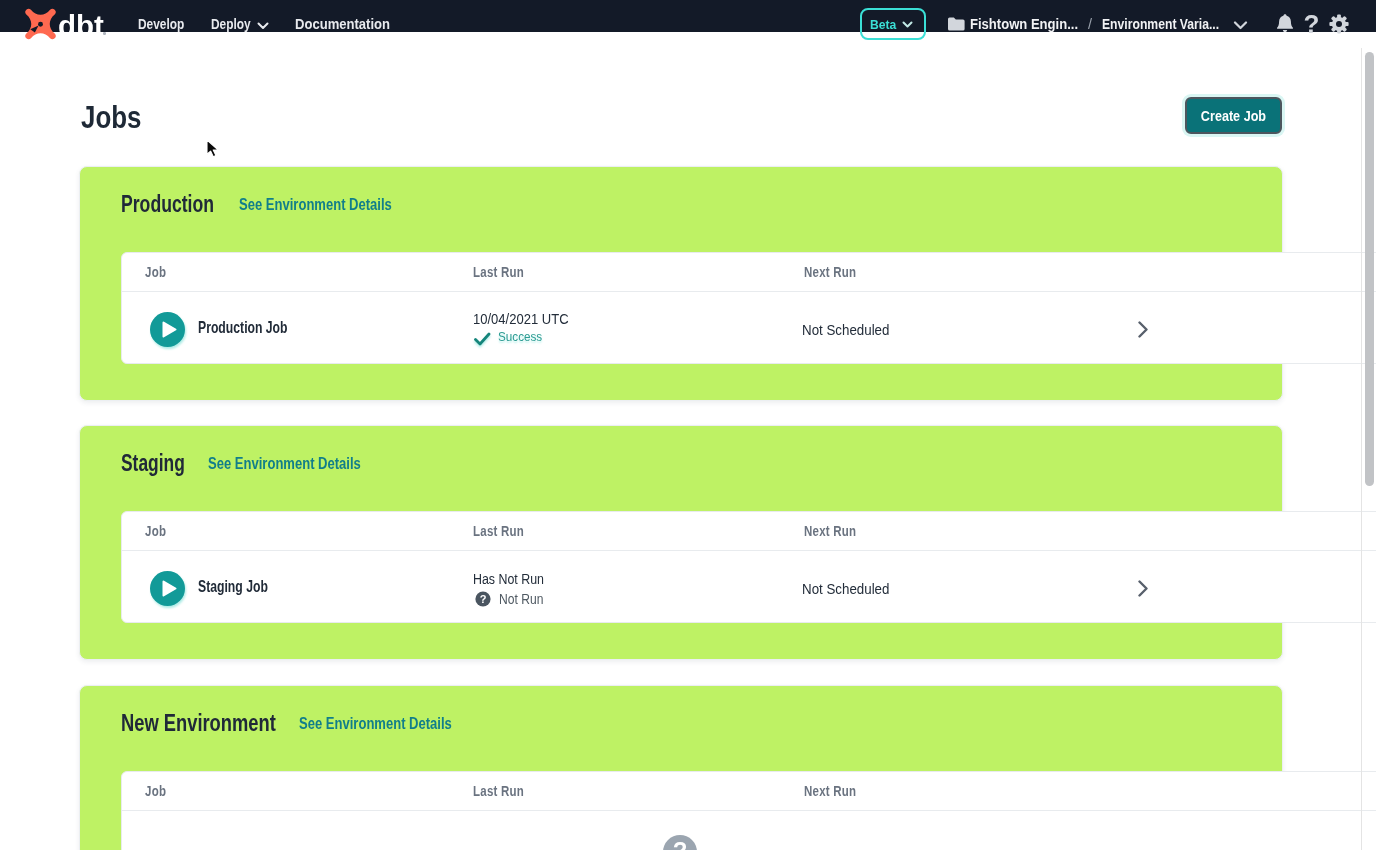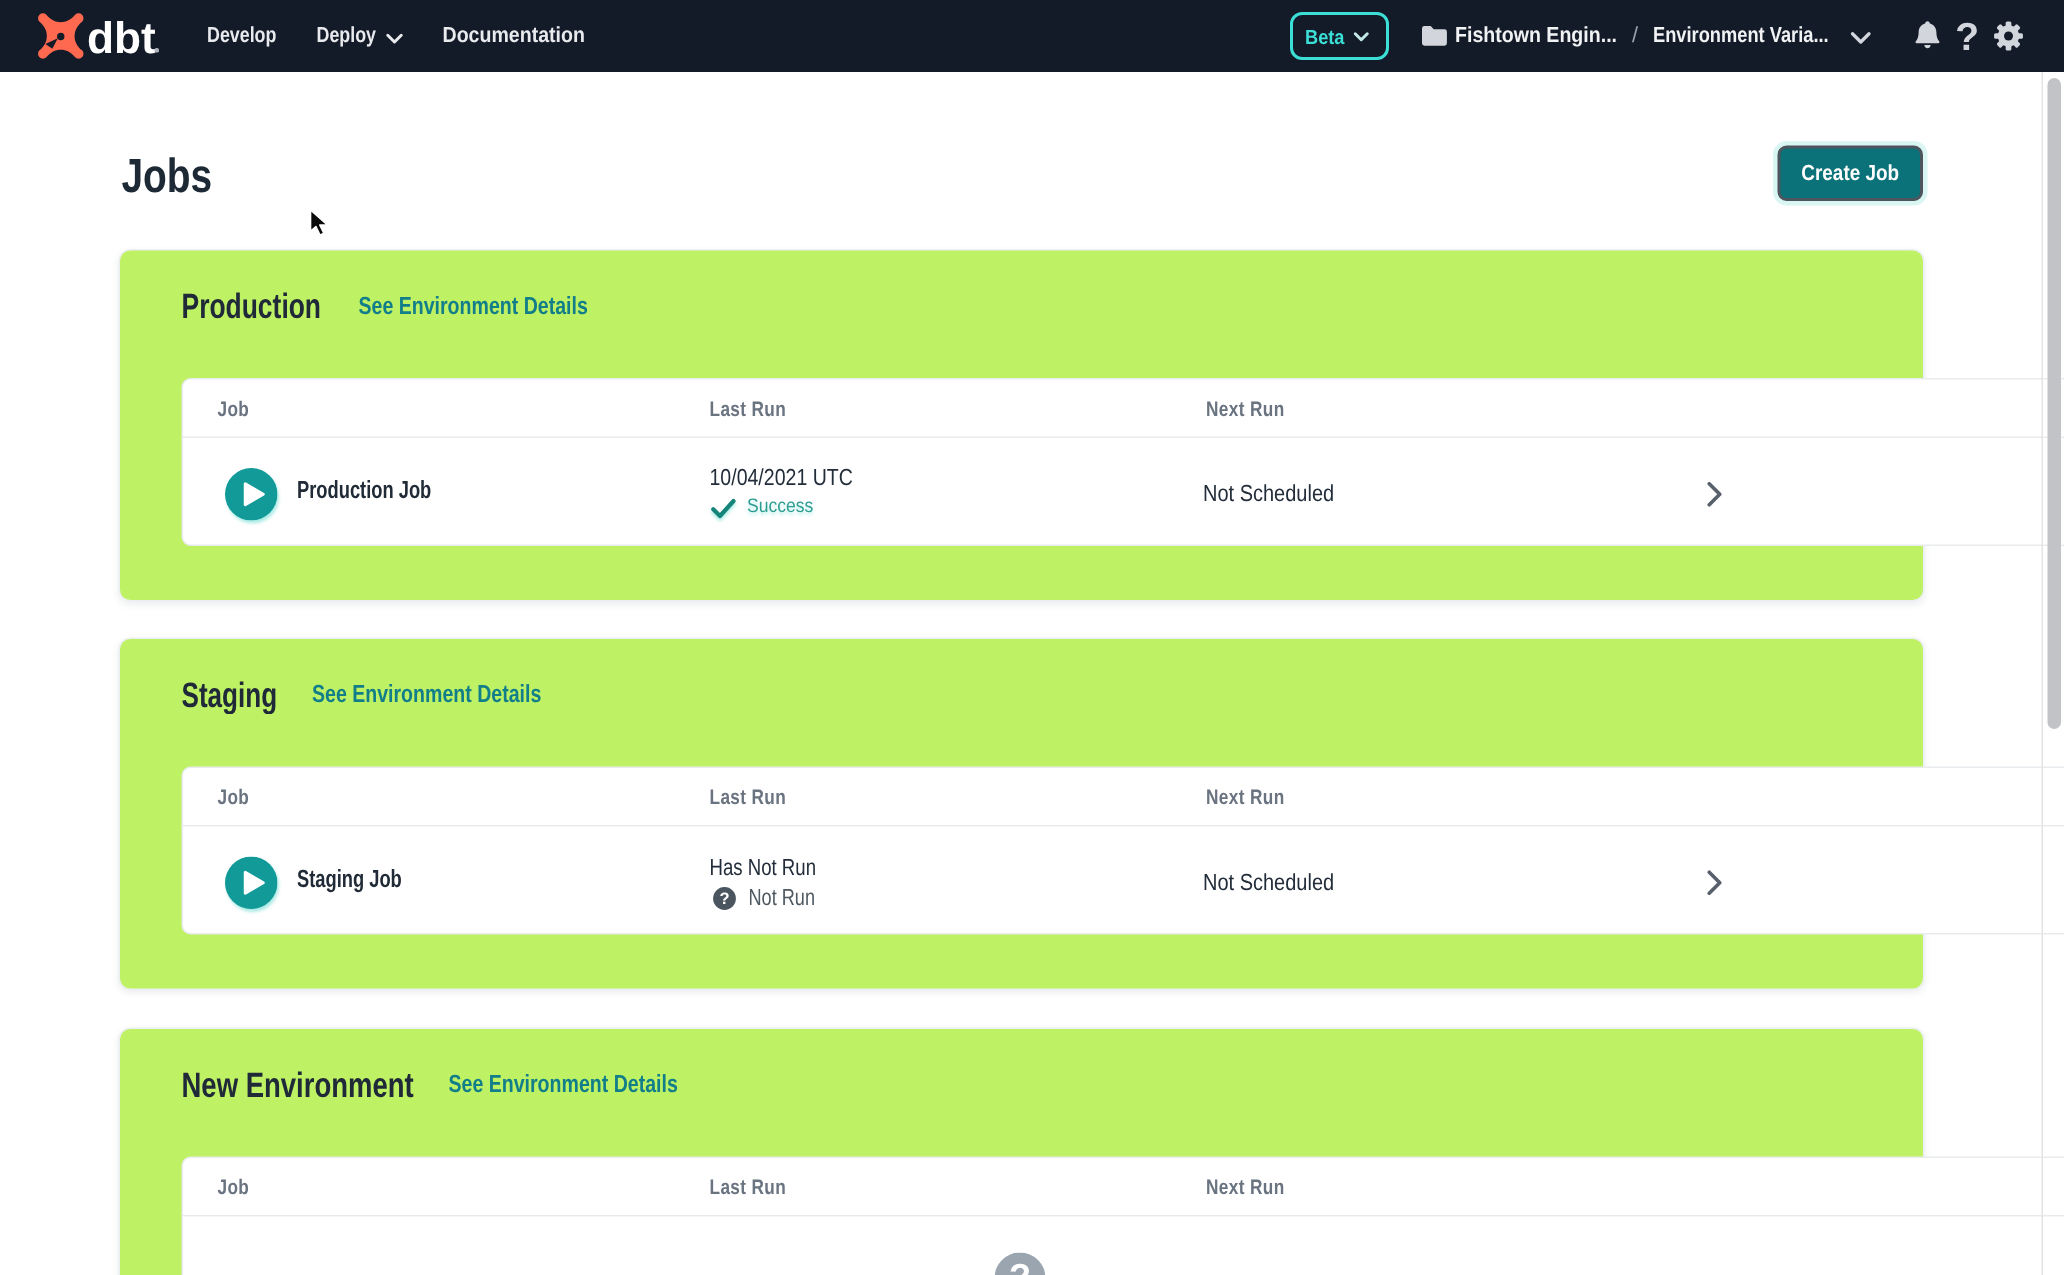--- a/index.html
+++ b/index.html
@@ -1,18 +1,18 @@
 <!DOCTYPE html>
 <html><head>
 <meta charset="utf-8">
 <style>
 *{margin:0;padding:0;box-sizing:border-box}
 html,body{width:1376px;height:850px;overflow:hidden;background:#fff;font-family:"Liberation Sans",sans-serif}
 .ab{position:absolute;white-space:nowrap;line-height:1}
-#nav{position:absolute;left:0;top:0;width:1376px;height:48px;background:#131a28}
+#nav{position:absolute;left:0;top:0;width:1376px;height:32px;background:#131a28}
 .navlink{color:#e8eaee;font-weight:700;font-size:14.5px;transform:scaleX(.82);transform-origin:0 50%}
 .card{position:absolute;left:79px;width:1204px;height:235px;background:#bef264;border:1px solid #eceff2;border-radius:8px;box-shadow:0 2px 5px rgba(55,65,90,.09)}
 .ttl{font-weight:700;font-size:23.5px;color:#202938;transform-origin:0 50%}
 .lnk{font-weight:700;font-size:16.5px;color:#117e8a;transform:scaleX(.79);transform-origin:0 50%}
 .tbl{position:absolute;left:41px;top:85px;width:1276px;height:112px;border:1px solid #e8ebee;border-radius:6px;background:#fff}
 .hsep{position:absolute;left:0;top:38px;width:100%;height:1px;background:#e8ebee}
 .th{font-weight:700;font-size:14px;color:#6a7380;letter-spacing:.3px;transform:scaleX(.82);transform-origin:0 50%}
 .jn{font-weight:700;font-size:16.5px;color:#212b38;transform:scaleX(.74);transform-origin:0 50%}
 .l1{font-size:15.5px;color:#232d3a;transform:scaleX(.8);transform-origin:0 50%}
 </style>

